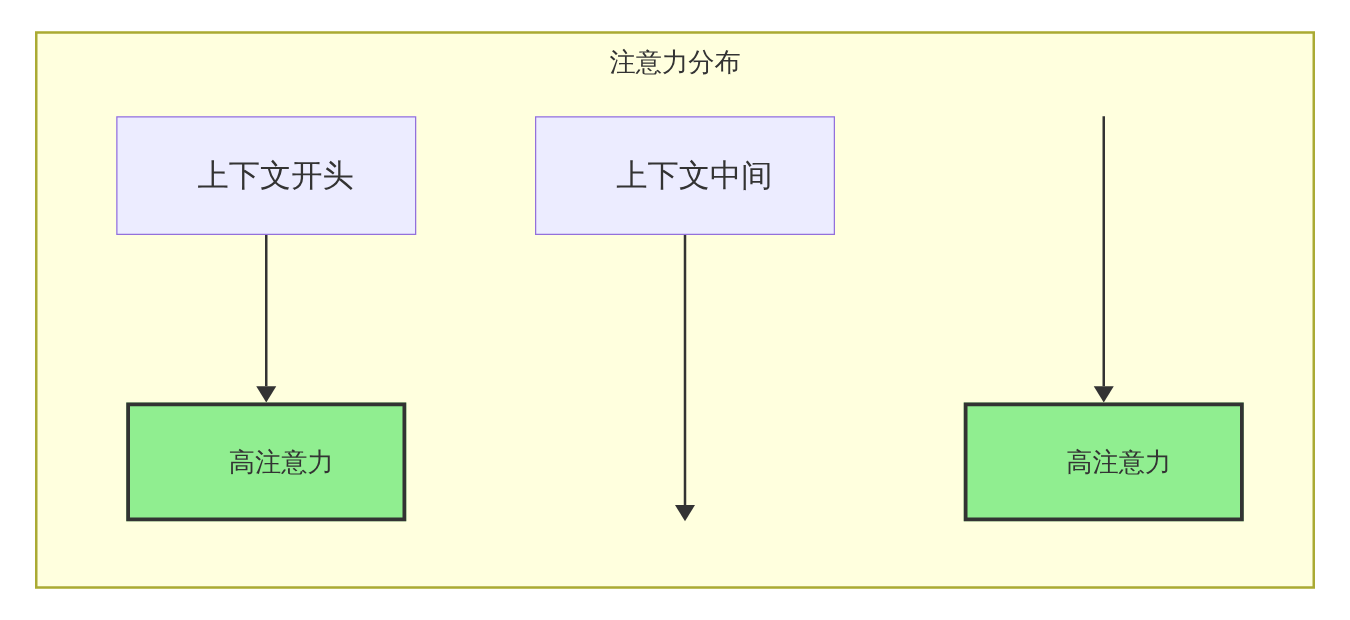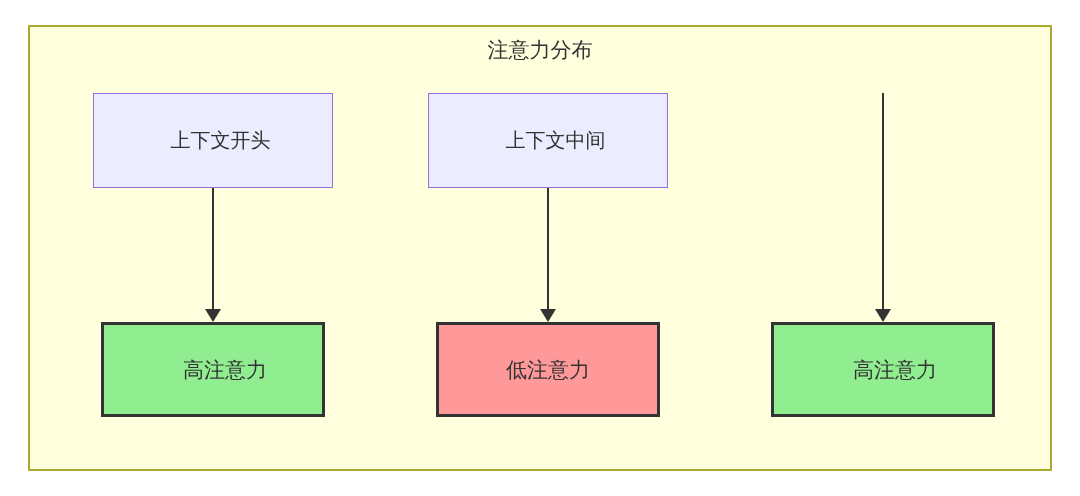--- a/index.html
+++ b/index.html
@@ -47,21 +47,21 @@
   .column-1 { left: 63px; }
   .column-2 { left: 398px; justify-content: flex-end; }
   .column-3 { left: 733px; }
   .node-box {
     width: 240px; height: 95px;
     background: var(--node-fill);
     border: 1.5px solid var(--node-border);
     display: flex;
     align-items: center;
     justify-content: center;
-    font-size: 20px;
+    font-size: 25px;
     color: var(--text);
     flex: 0 0 auto;
     padding-left: 15px;
   }
   .arrow {
     flex: 1 1 auto;
     display: flex;
     flex-direction: column;
     align-items: center;
     width: 20px;
@@ -104,21 +104,20 @@
     </div>
     <div class="result-box" data-attention="high">高注意力</div>
   </div>
 
   <div class="column column-2">
     <div class="node-box">上下文中间</div>
     <div class="arrow">
       <div class="arrow-line"></div>
       <div class="arrow-head"></div>
     </div>
-    <div class="result-box" data-attention="low">低注意力</div>
   </div>
 
   <div class="column column-3">
     <div class="arrow">
       <div class="arrow-line"></div>
       <div class="arrow-head"></div>
     </div>
     <div class="result-box" data-attention="high">高注意力</div>
   </div>
 </div>

